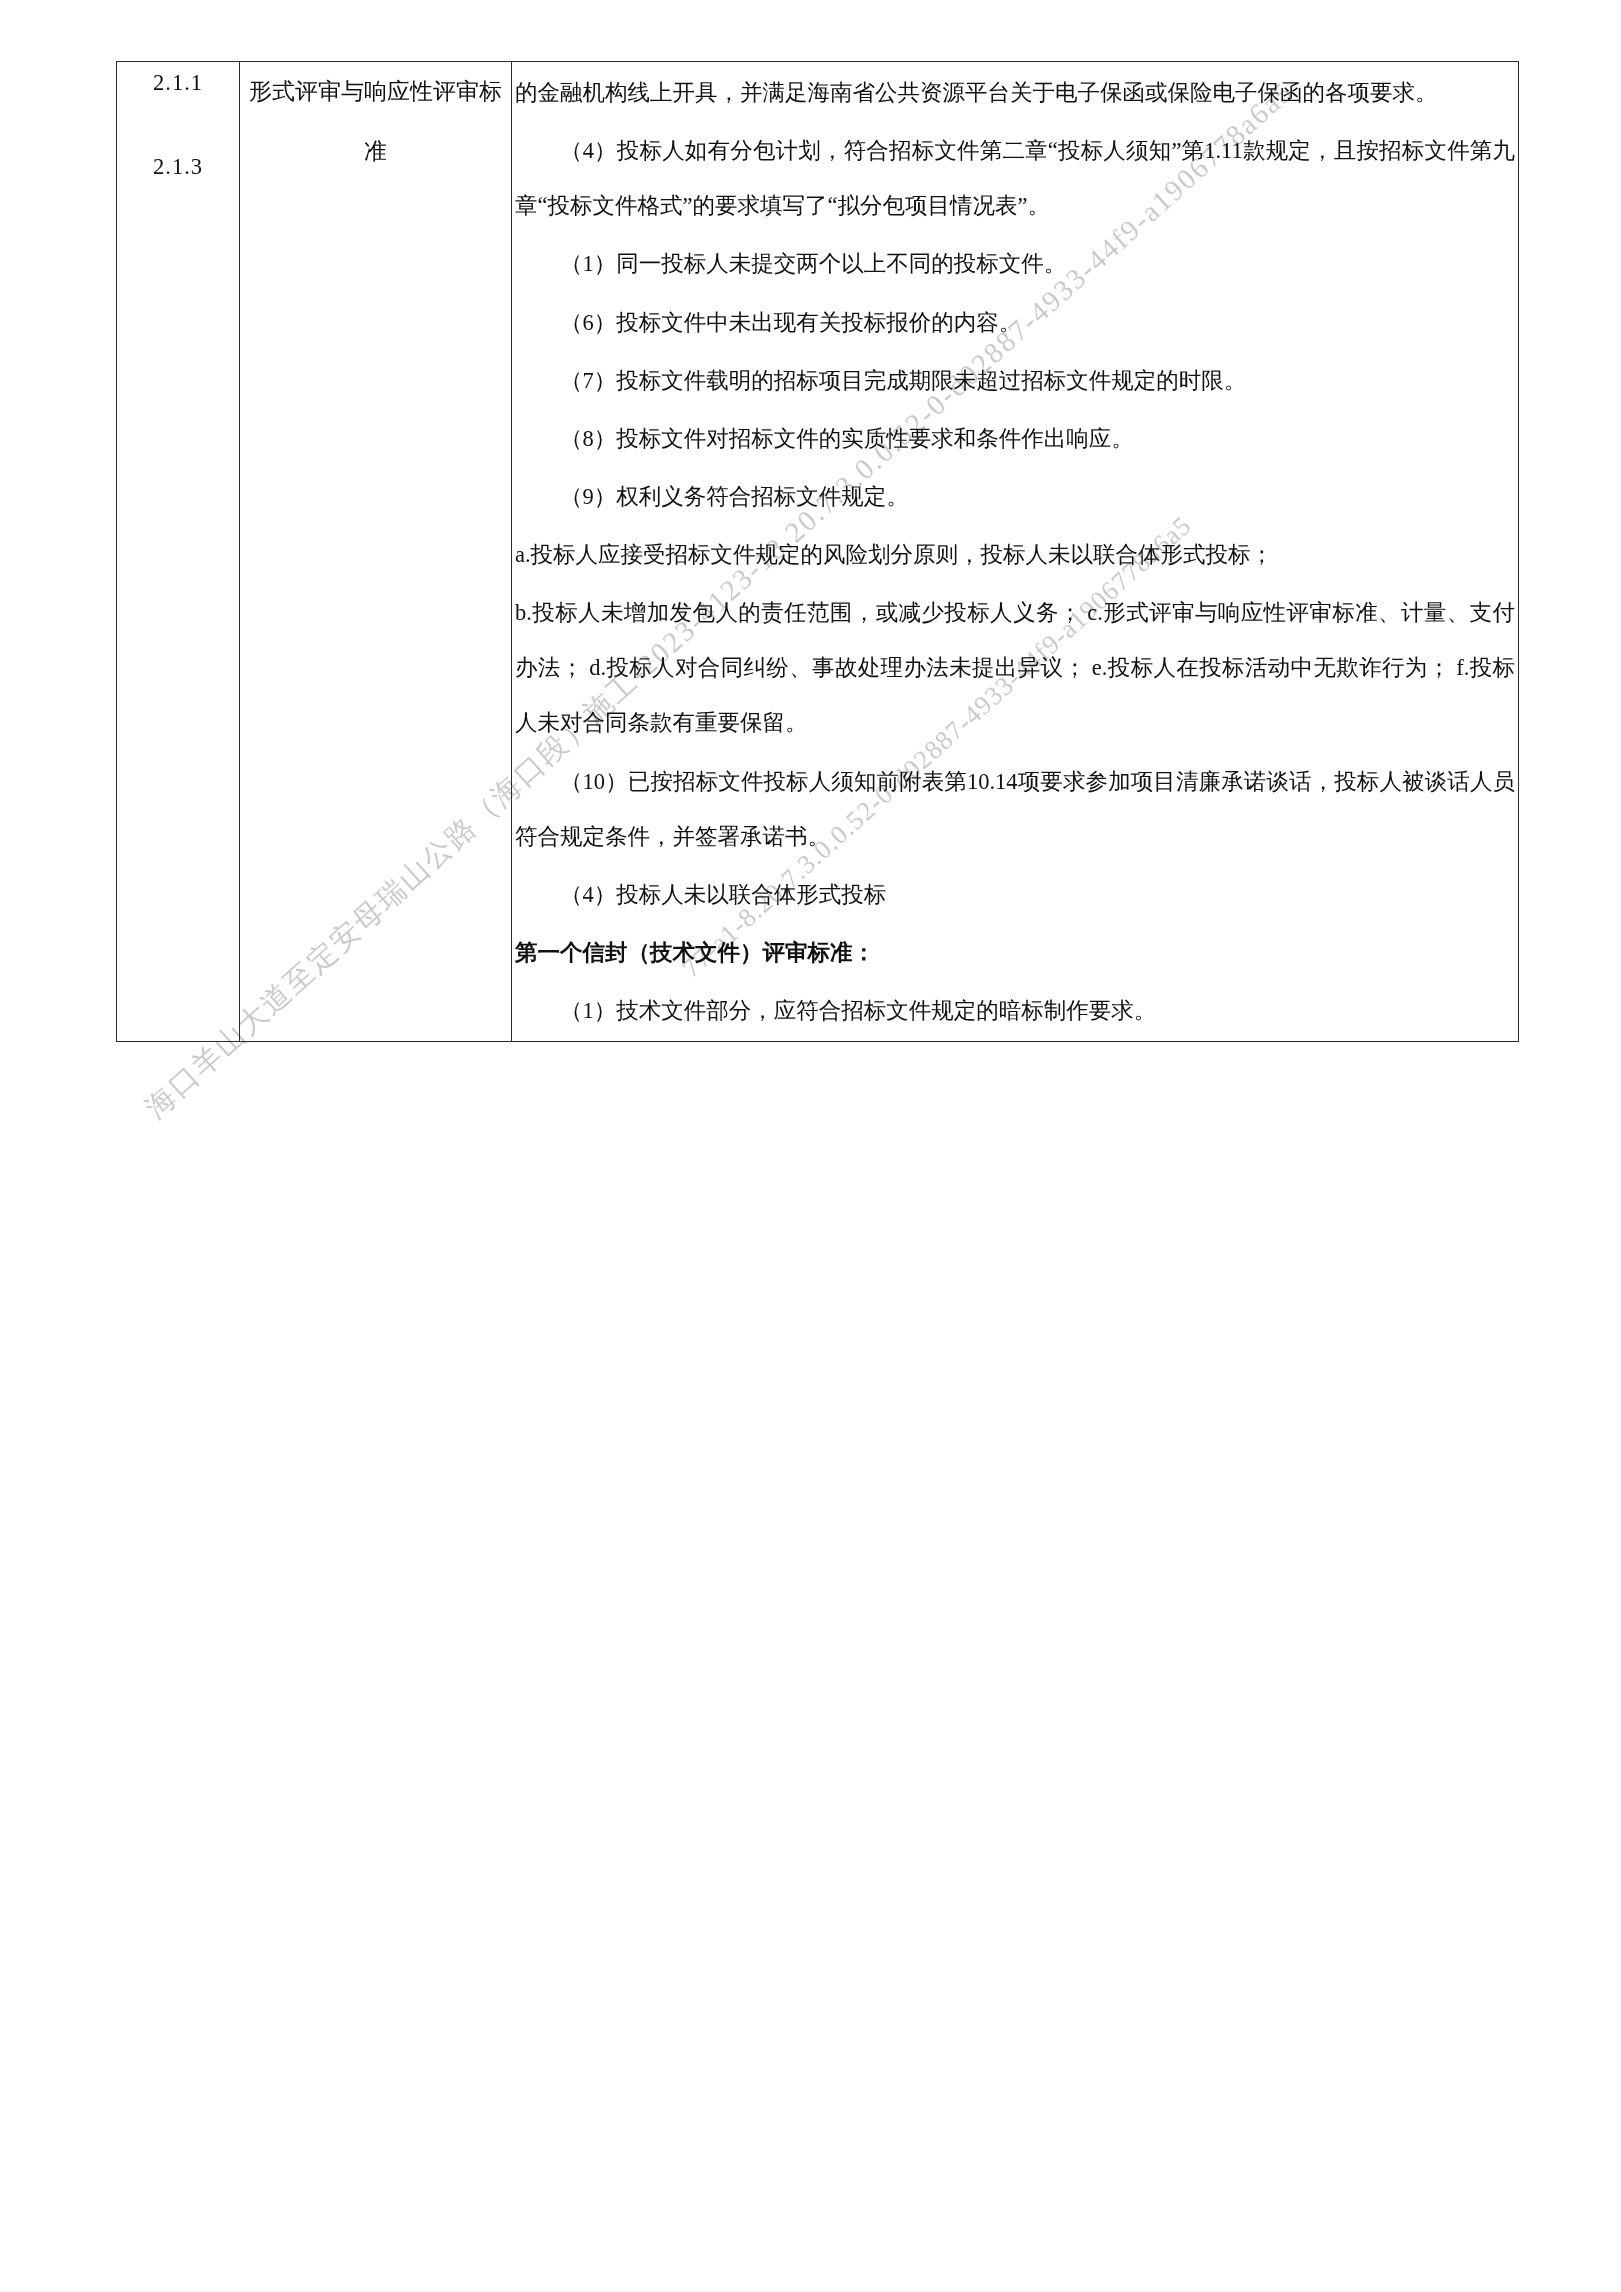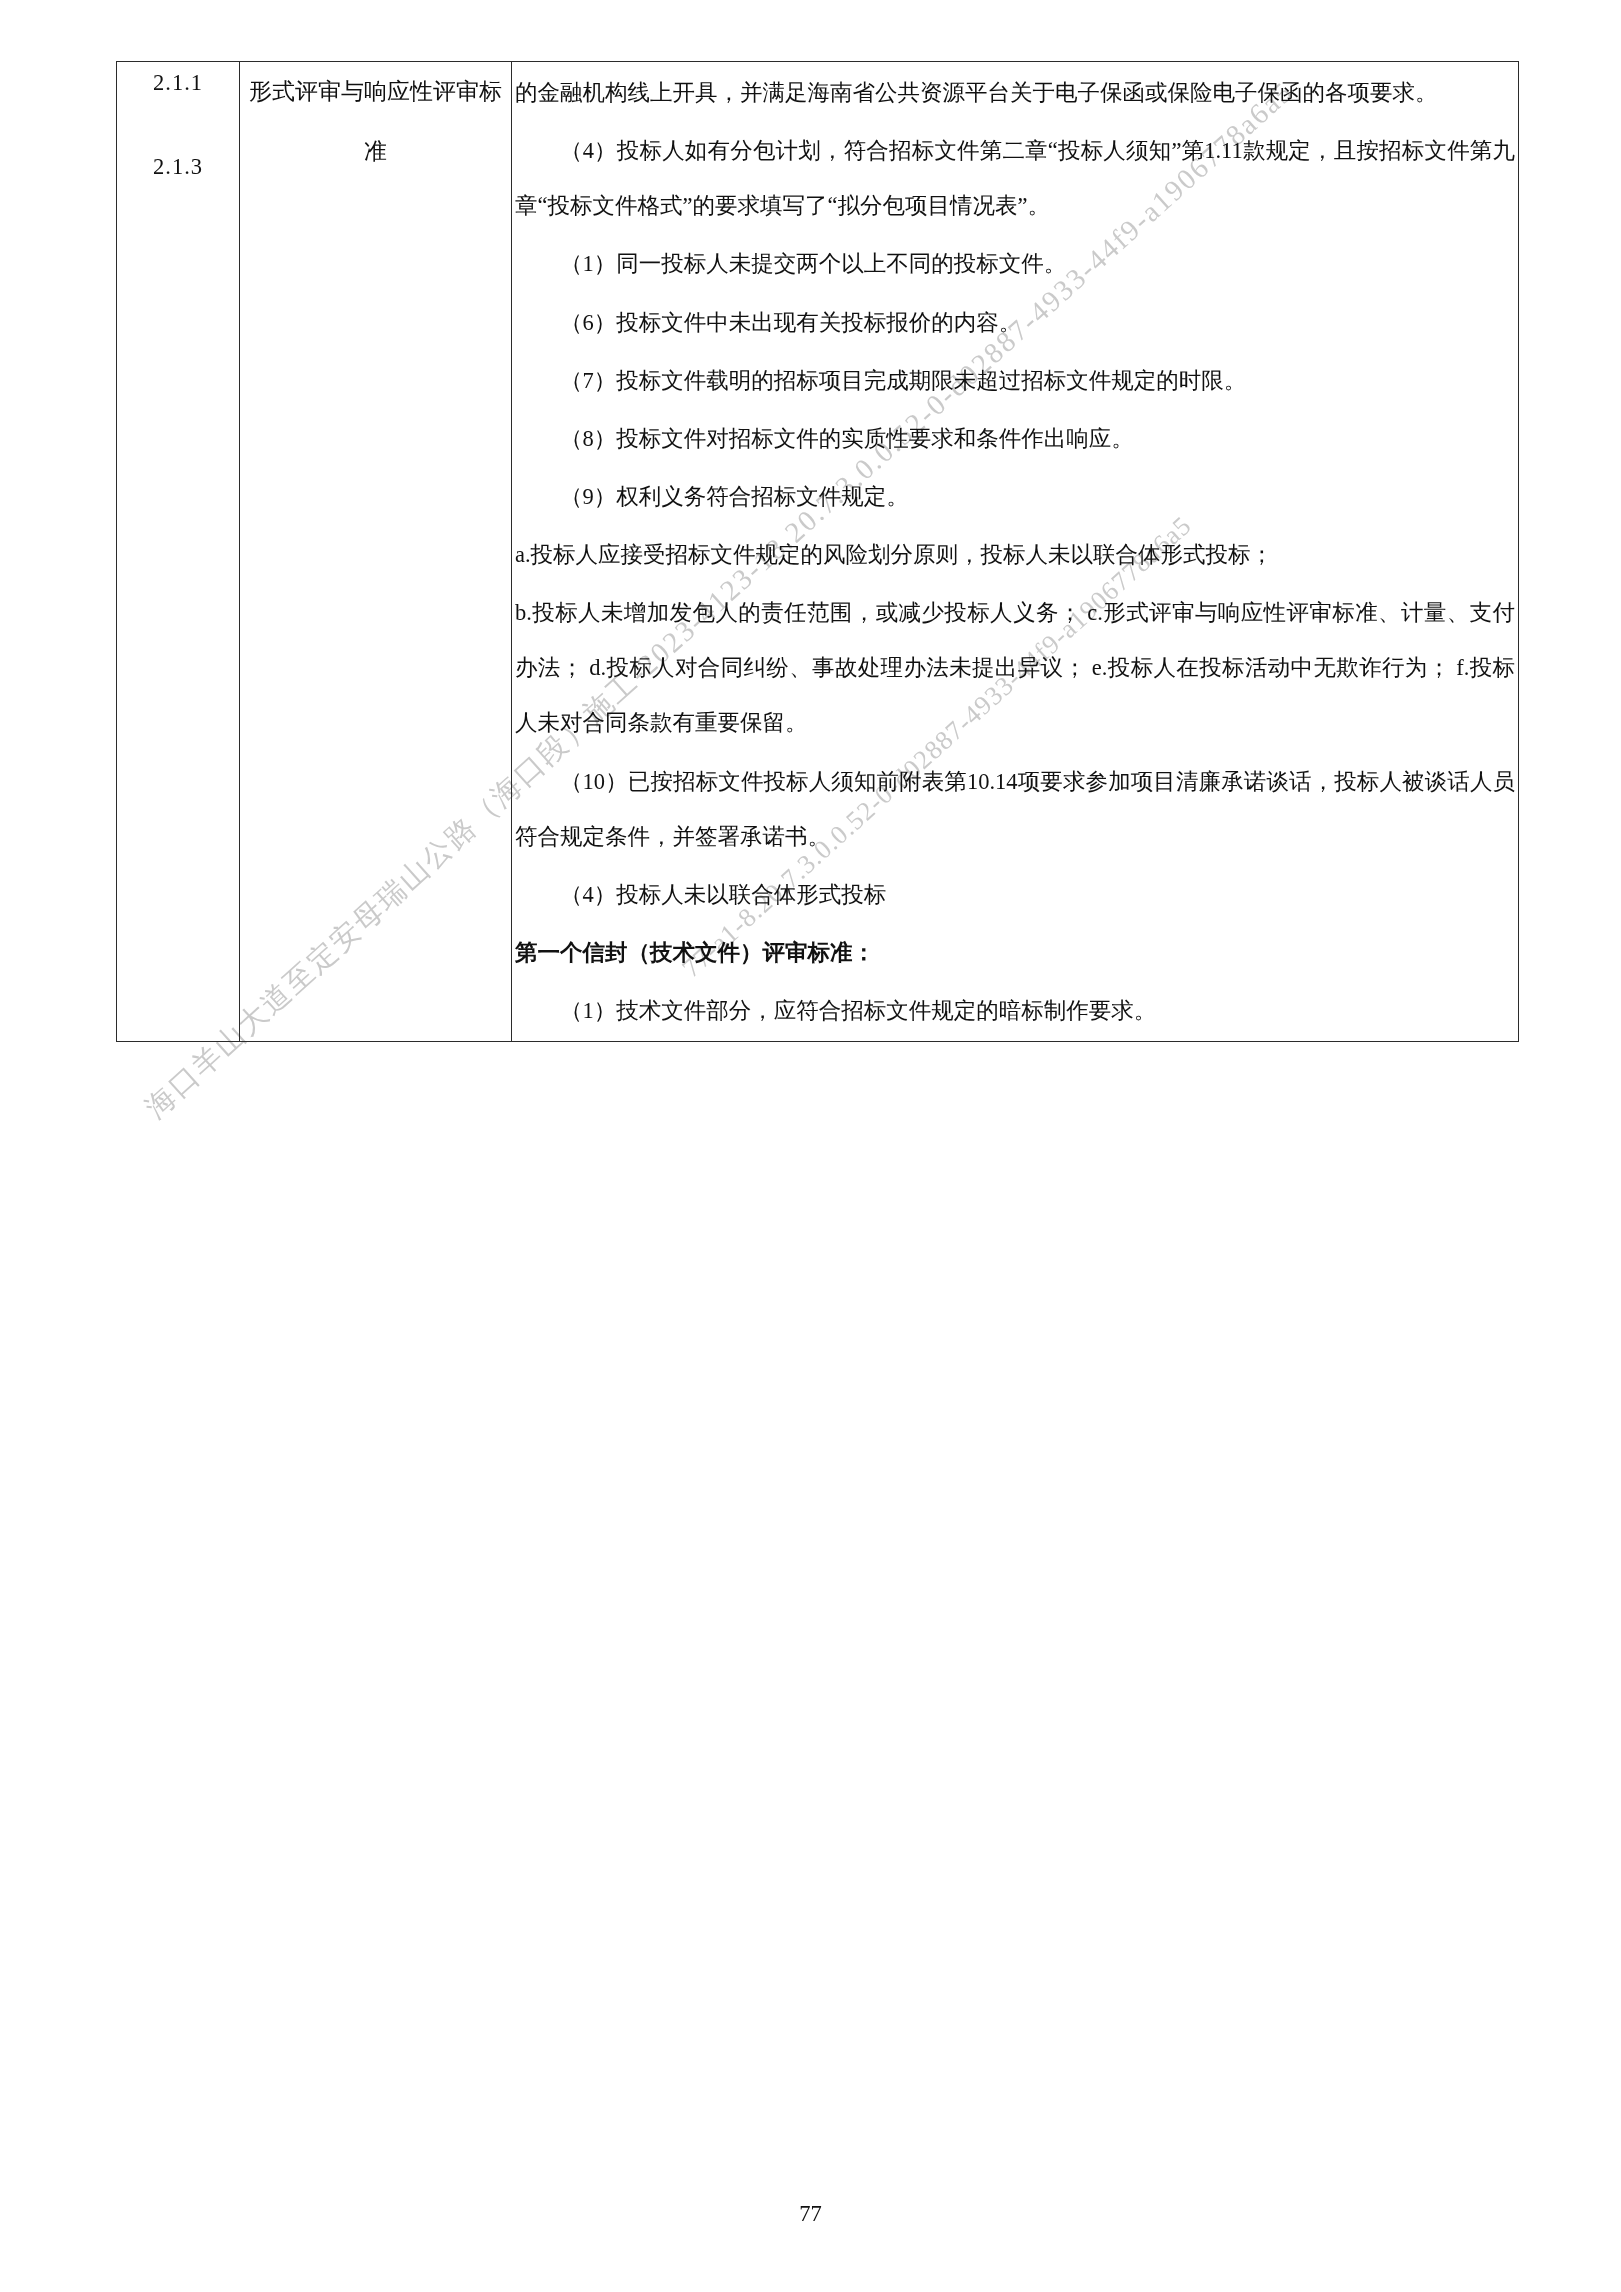--- a/index.html
+++ b/index.html
@@ -140,16 +140,15 @@
           <p class="plain">b.投标人未增加发包人的责任范围，或减少投标人义务； c.形式评审与响应性评审标准、计量、支付办法； d.投标人对合同纠纷、事故处理办法未提出异议； e.投标人在投标活动中无欺诈行为； f.投标人未对合同条款有重要保留。</p>
           <p class="indent">（10）已按招标文件投标人须知前附表第10.14项要求参加项目清廉承诺谈话，投标人被谈话人员符合规定条件，并签署承诺书。</p>
           <p class="indent">（4）投标人未以联合体形式投标</p>
           <p class="bold">第一个信封（技术文件）评审标准：</p>
           <p class="indent">（1）技术文件部分，应符合招标文件规定的暗标制作要求。</p>
         </td>
       </tr>
     </tbody>
   </table>
 
-  <div class="page-number">77</div>
 
 </div>
 
 
 </body></html>

